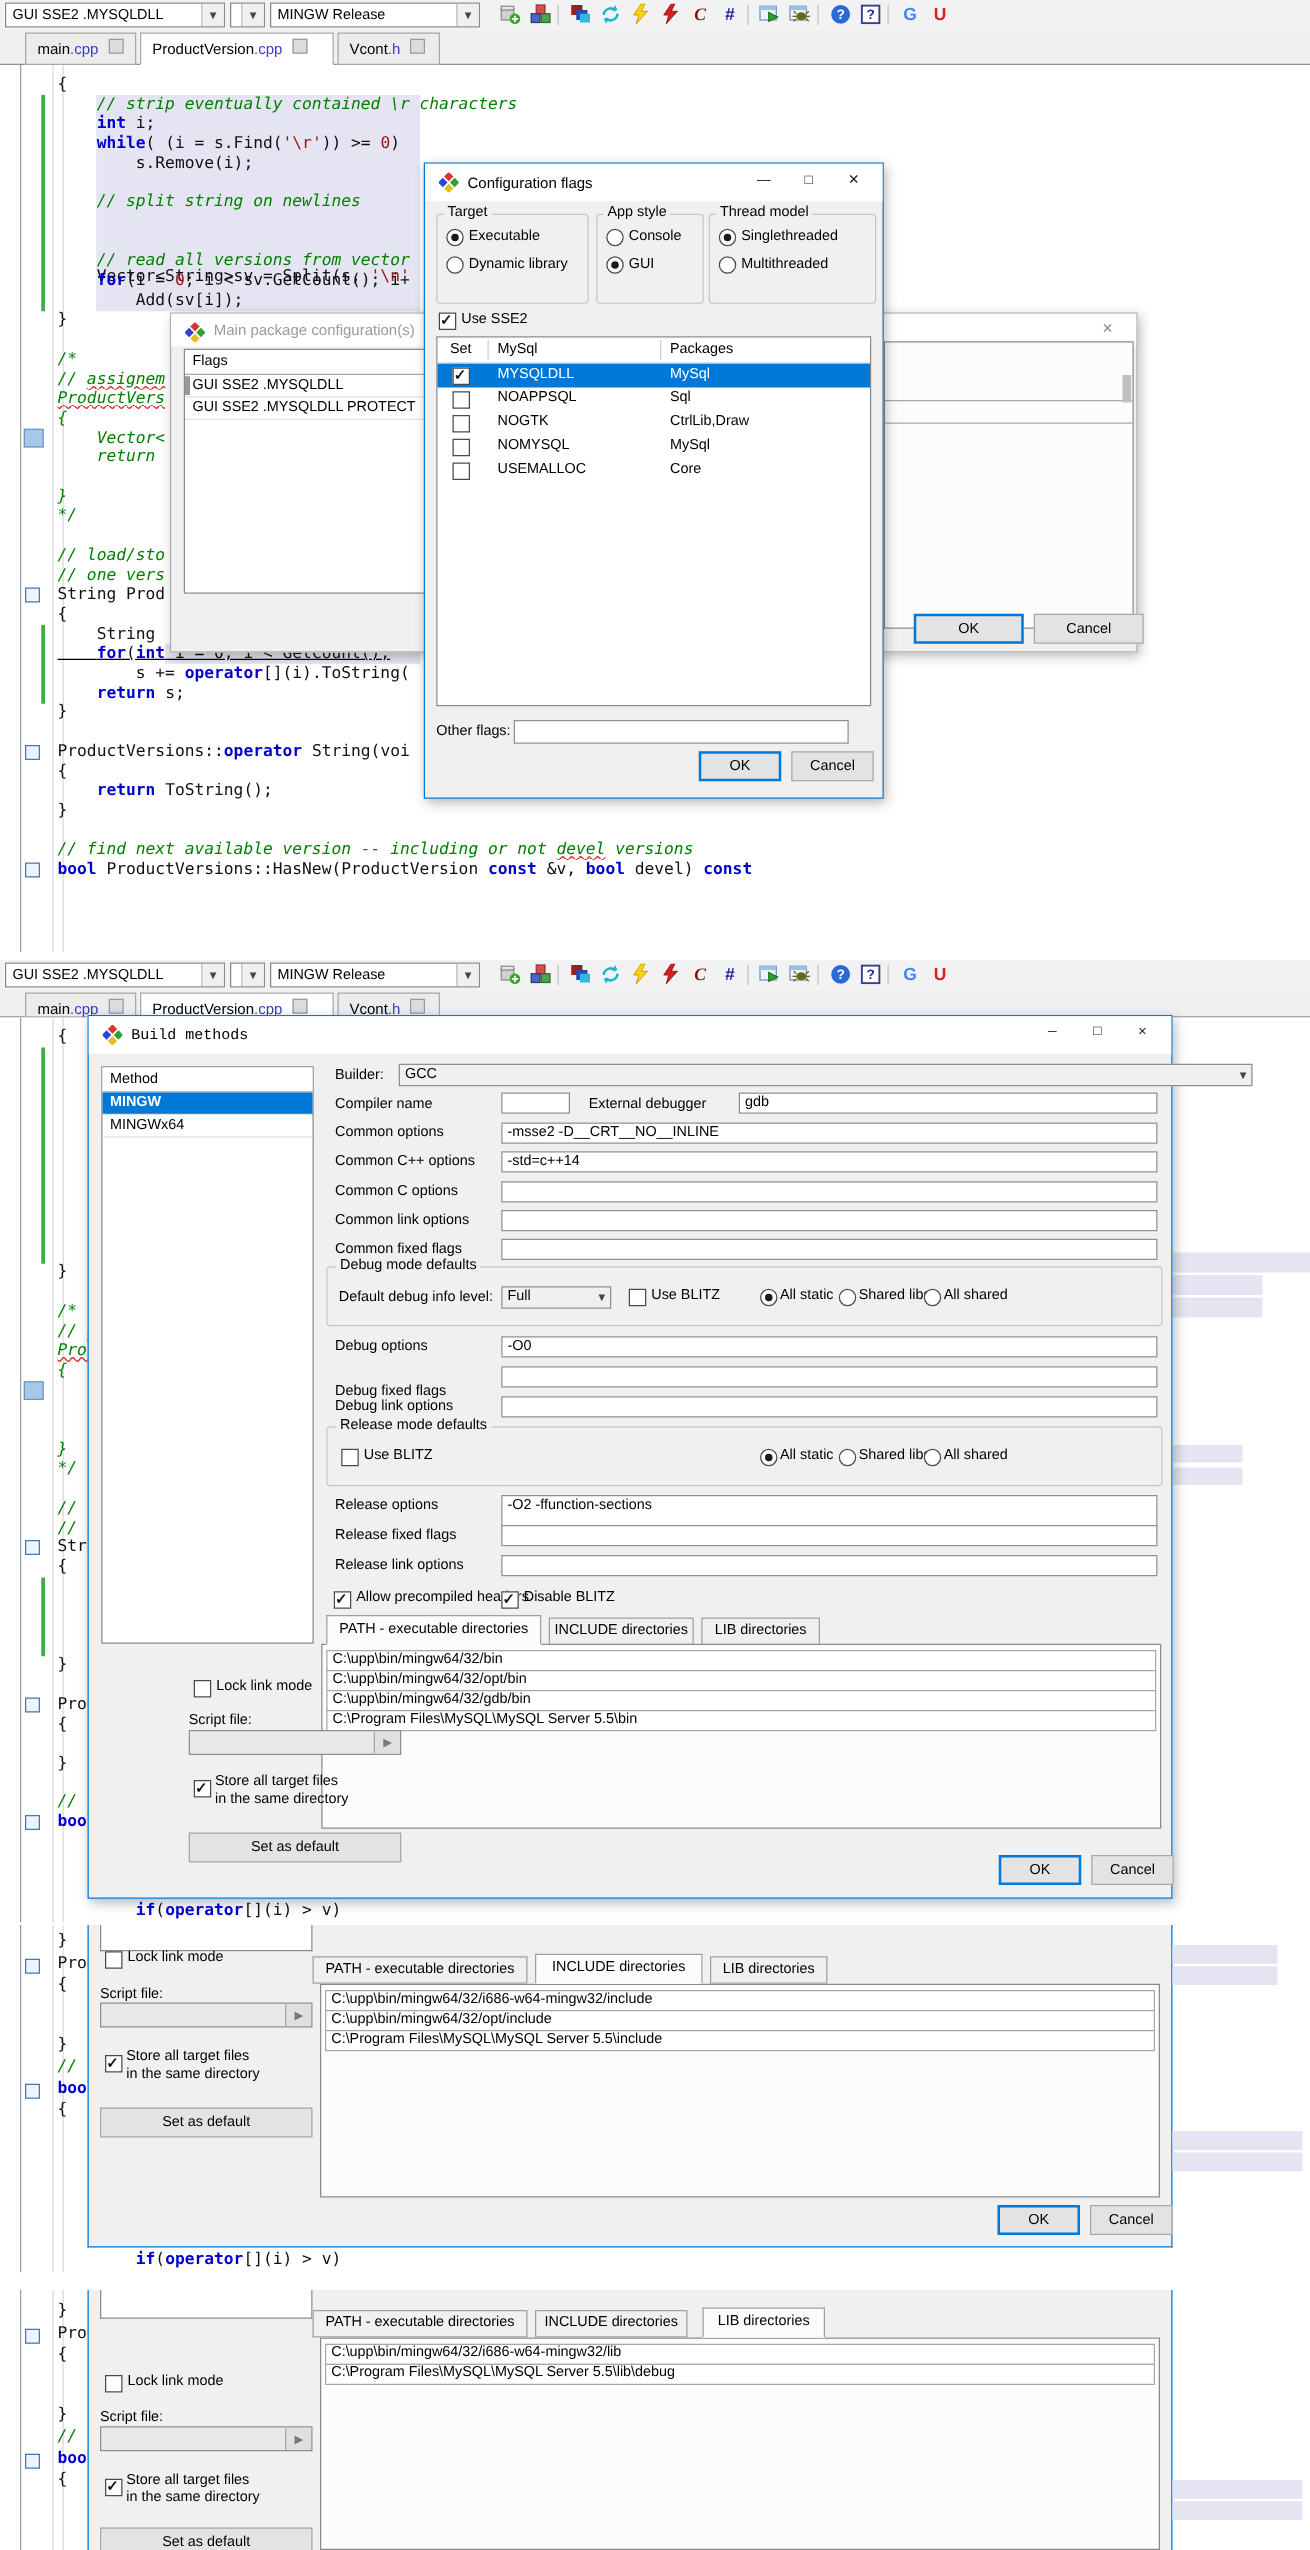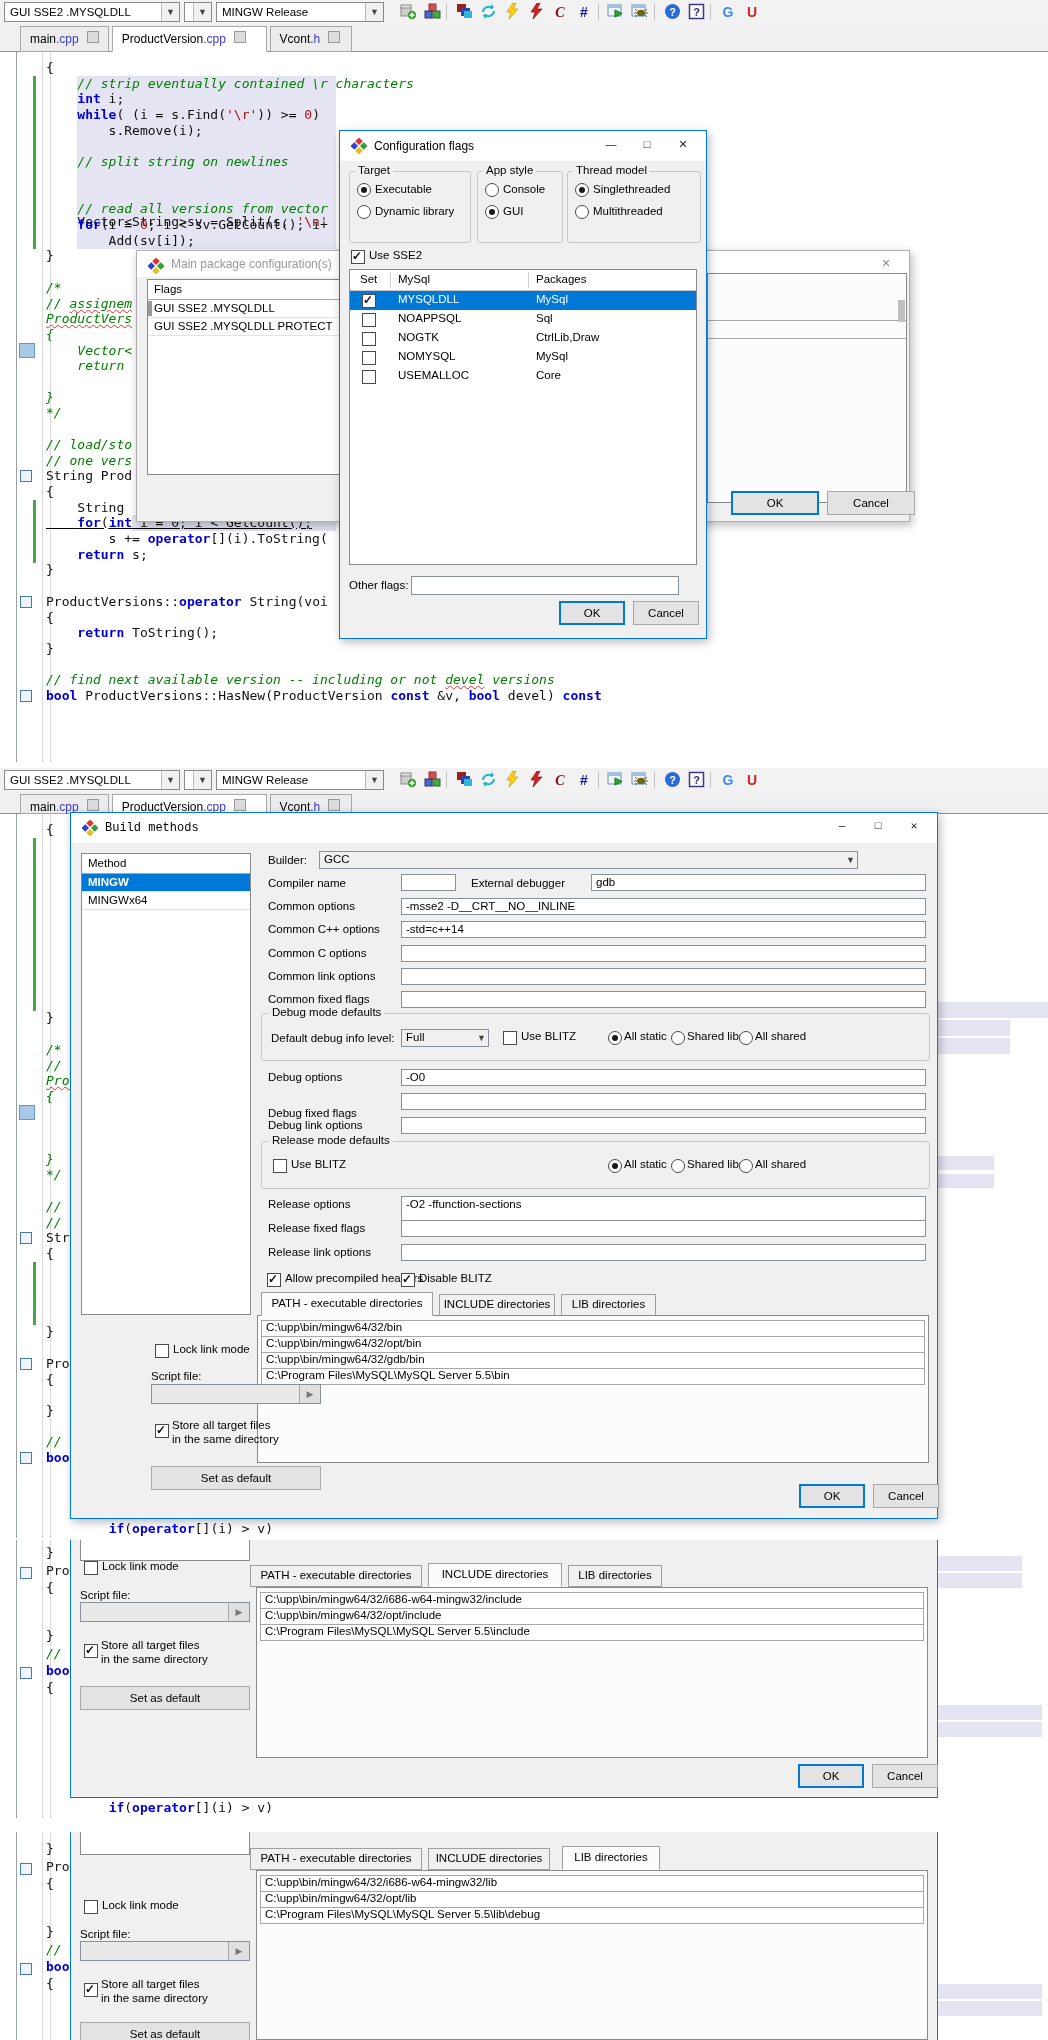--- a/index.html
+++ b/index.html
@@ -422,21 +422,21 @@
         <div class="wbtn" style="left: auto; right: 78px;">—</div>
         <div class="wbtn" style="left: auto; right: 42px;">□</div>
         <div class="wbtn" style="left: auto; right: 6px;">✕</div>
       </div>
       <div class="listbox" style="left: 10px; top: 40px; width: 170px; height: 462px;">
         <div class="lhead">Method</div>
         <div class="litem sel">MINGW</div>
         <div class="litem">MINGWx64</div>
       </div>
       <div class="lbl" style="left: 197px; top: 41px;">Builder:</div>
-      <div class="fld dis" style="left: 248px; top: 38px; width: 539px; height: 18px;">GCC<span class="car">▼</span></div>
+      <div class="fld dis" style="left: 248px; top: 38px; width: 683px; height: 18px;">GCC<span class="car">▼</span></div>
       <div class="lbl" style="left: 197px; top: 64px;">Compiler name</div>
       <div class="fld" style="left: 330px; top: 61px; width: 55px; height: 17px;"></div>
       <div class="lbl" style="left: 400px; top: 64px;">External debugger</div>
       <div class="fld" style="left: 520px; top: 61px; width: 335px; height: 17px;">gdb</div>
       <div class="lbl" style="left: 197px; top: 87px;">Common options</div>
       <div class="fld" style="left: 330px; top: 85px; width: 525px; height: 17px;">-msse2 -D__CRT__NO__INLINE</div>
       <div class="lbl" style="left: 197px; top: 110.3px;">Common C++ options</div>
       <div class="fld" style="left: 330px; top: 108.3px; width: 525px; height: 17px;">-std=c++14</div>
       <div class="lbl" style="left: 197px; top: 133.6px;">Common C options</div>
       <div class="fld" style="left: 330px; top: 131.6px; width: 525px; height: 17px;"></div>
@@ -577,18 +577,17 @@
     </div>
     <div class="ck on" style="left: 84px; top: 151px;"></div>
     <div class="lbl" style="left: 101px; top: 146px;">Store all target files</div>
     <div class="lbl" style="left: 101px; top: 160px;">in the same directory</div>
     <div class="btn" style="left: 80px; top: 190px; width: 170px; height: 24px; line-height: 22px;">Set as default</div>
     <div class="dtab" style="left: 250px; top: 16px; width: 172px; height: 22px; line-height: 19px;">PATH - executable directories</div>
     <div class="dtab" style="left: 428px; top: 16px; width: 122px; height: 22px; line-height: 19px;">INCLUDE directories</div>
     <div class="dtab on" style="left: 562px; top: 14px; width: 98px; height: 24px; line-height: 21px;">LIB directories</div>
     <div class="dbox" style="left: 256px; top: 38px; width: 672px; height: 170px; padding-top: 4px; box-sizing: border-box;">
       <div class="drow">C:\upp\bin/mingw64/32/i686-w64-mingw32/lib</div>
-      <div class="drow">C:\upp\bin/mingw64/32/opt/lib</div>
       <div class="drow">C:\Program Files\MySQL\MySQL Server 5.5\lib\debug</div>
     </div>
     <div class="stripe" style="left: 938px; top: 152px; width: 104px; height: 15px;"></div>
     <div class="stripe" style="left: 938px; top: 169px; width: 104px; height: 15px;"></div>
   </div>
 
 </body></html>

